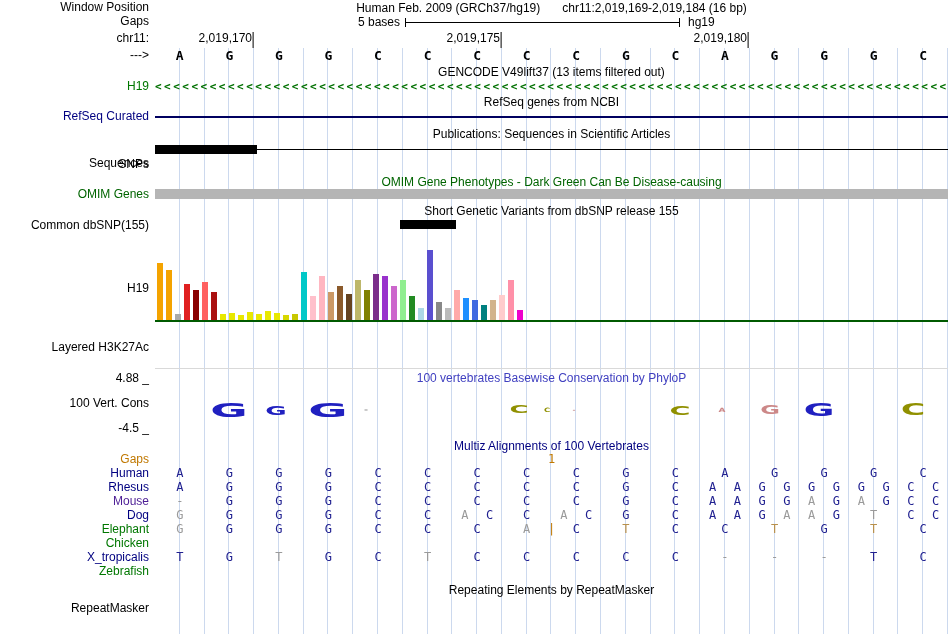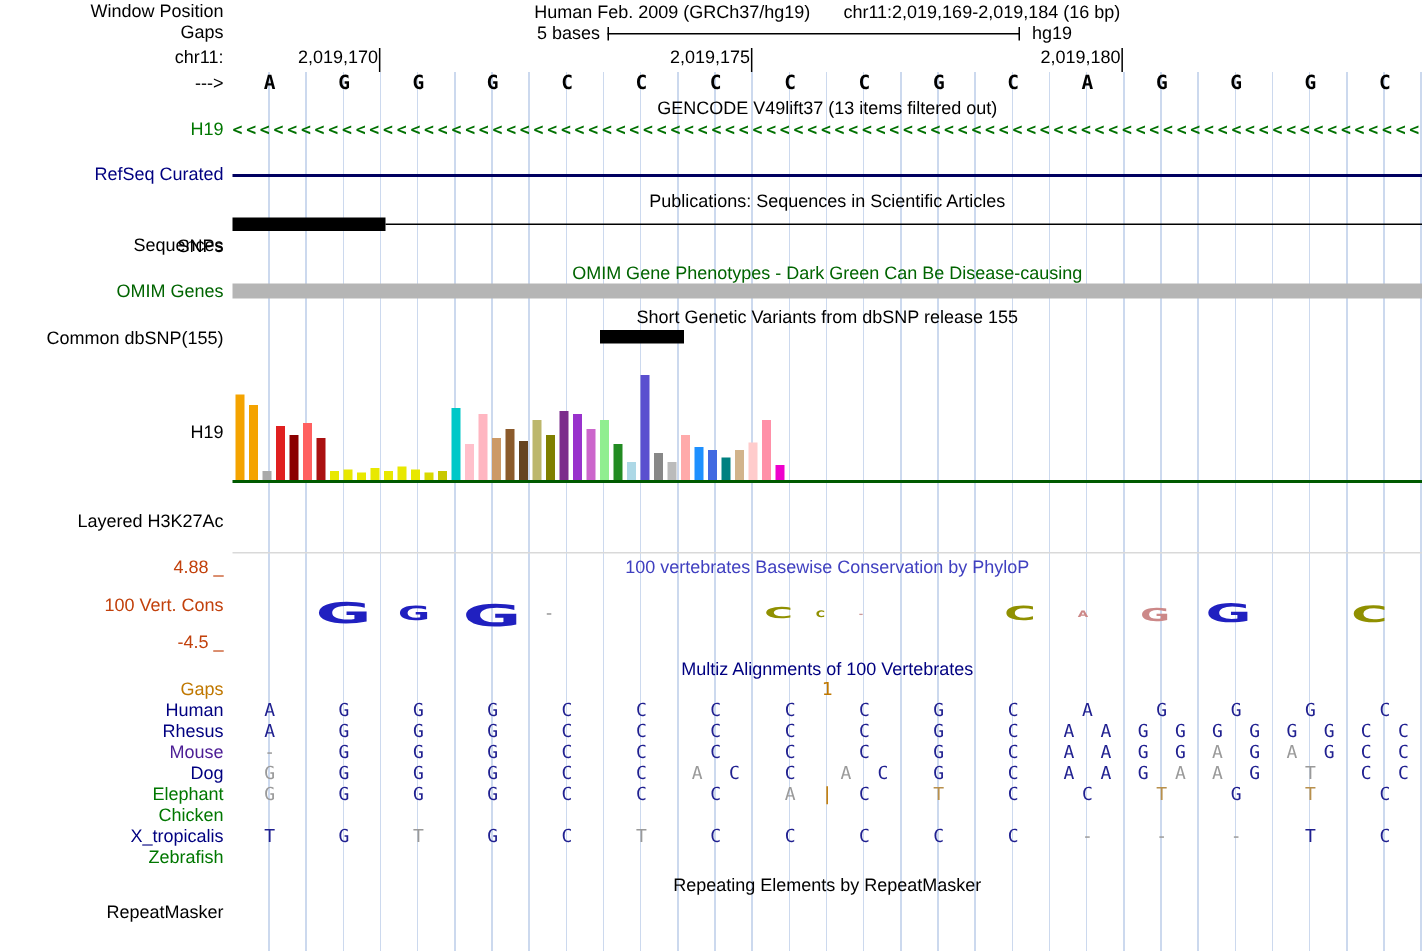--- a/index.html
+++ b/index.html
@@ -17,21 +17,21 @@
   .scale-genome{position:absolute;top:15px;left:688px}
 
   .ruler{position:absolute;top:32px;left:0;width:800px;height:16px}
   .rtick{position:absolute;top:0;display:flex;align-items:flex-start;transform:translateX(-100%)}
   .rnum{padding-right:1px;line-height:13px}
   .rbar{width:1px;height:16px;background:#000;display:inline-block}
 
   .labels{position:absolute;left:0;top:0;width:151px;height:448px}
   .tlabel{position:absolute;right:2px;white-space:nowrap;line-height:13px}
   .lab-green{color:#007700}.lab-navy{color:#000080}.lab-dgreen{color:#006400}
-  .lab-blue{color:#c2410c}.lab-orange{color:#c07800}
+  .lab-blue{color:#000000}.lab-orange{color:#c07800}
 
   .area{position:absolute;left:155px;top:0;width:793px;height:634px}
   .grid{position:absolute;left:0;top:48px;width:100%;height:586px;
         background:repeating-linear-gradient(to right,transparent 0px,transparent 23.78px,#ccd9ee 23.78px,#ccd9ee 24.78px)}
   .bases{position:absolute;top:49px;left:0;width:100%;height:14px;
          font-family:"DejaVu Sans Mono",monospace;font-weight:bold;font-size:13px;line-height:14px}
   .base{position:absolute;top:0;transform:translateX(-50%)}
   .ttitle{position:absolute;left:0;width:100%;text-align:center;line-height:13px}
   .c-dgreen{color:#006400}.c-blue{color:#4040c0}.c-navy{color:#000080}
 
@@ -128,20 +128,21 @@
         <span class="base" style="left: 569.969px;">A</span>
         <span class="base" style="left: 619.531px;">G</span>
         <span class="base" style="left: 669.094px;">G</span>
         <span class="base" style="left: 718.656px;">G</span>
         <span class="base" style="left: 768.219px;">C</span>
       </div>
 
     <div class="ttitle" style="top:66px">GENCODE V49lift37 (13 items filtered out)</div>
     <div class="arrows">&lt;&lt;&lt;&lt;&lt;&lt;&lt;&lt;&lt;&lt;&lt;&lt;&lt;&lt;&lt;&lt;&lt;&lt;&lt;&lt;&lt;&lt;&lt;&lt;&lt;&lt;&lt;&lt;&lt;&lt;&lt;&lt;&lt;&lt;&lt;&lt;&lt;&lt;&lt;&lt;&lt;&lt;&lt;&lt;&lt;&lt;&lt;&lt;&lt;&lt;&lt;&lt;&lt;&lt;&lt;&lt;&lt;&lt;&lt;&lt;&lt;&lt;&lt;&lt;&lt;&lt;&lt;&lt;&lt;&lt;&lt;&lt;&lt;&lt;&lt;&lt;&lt;&lt;&lt;&lt;&lt;&lt;&lt;&lt;&lt;&lt;&lt;&lt;</div>
 
+    <div class="ttitle" style="top:96px">RefSeq genes from NCBI</div>
     <div class="refseq-line"></div>
 
     <div class="ttitle" style="top:128px">Publications: Sequences in Scientific Articles</div>
     <div class="pubs-box"></div>
     <div class="pubs-line"></div>
 
     <div class="ttitle c-dgreen" style="top:176px">OMIM Gene Phenotypes - Dark Green Can Be Disease-causing</div>
     <div class="omim-bar"></div>
 
     <div class="ttitle" style="top:205px">Short Genetic Variants from dbSNP release 155</div>

